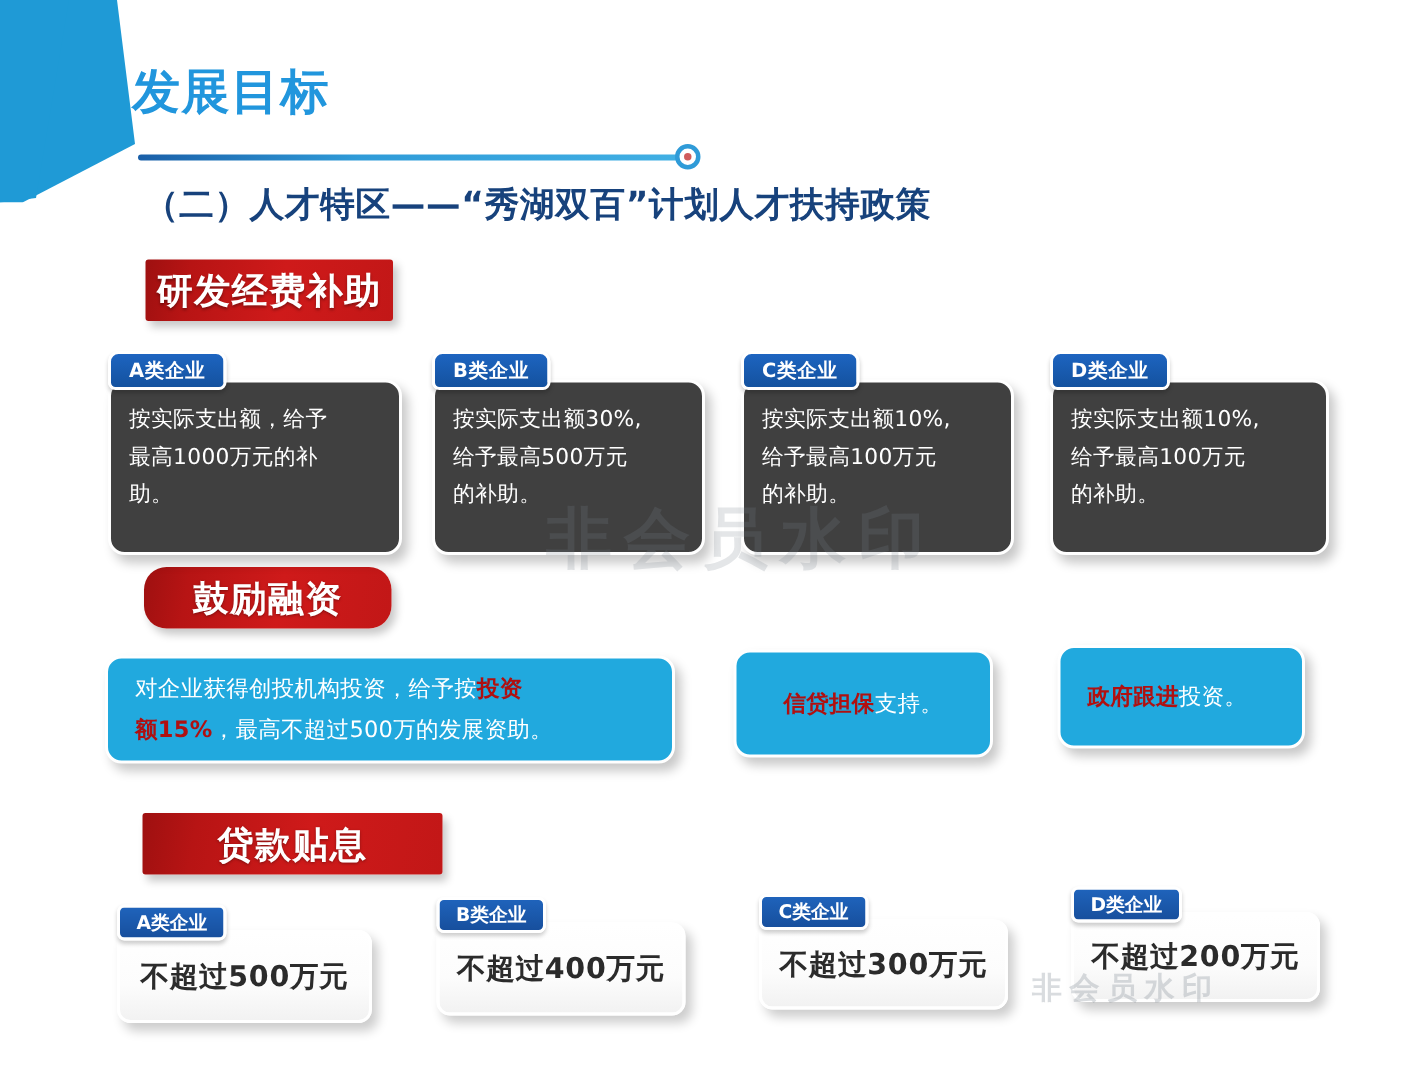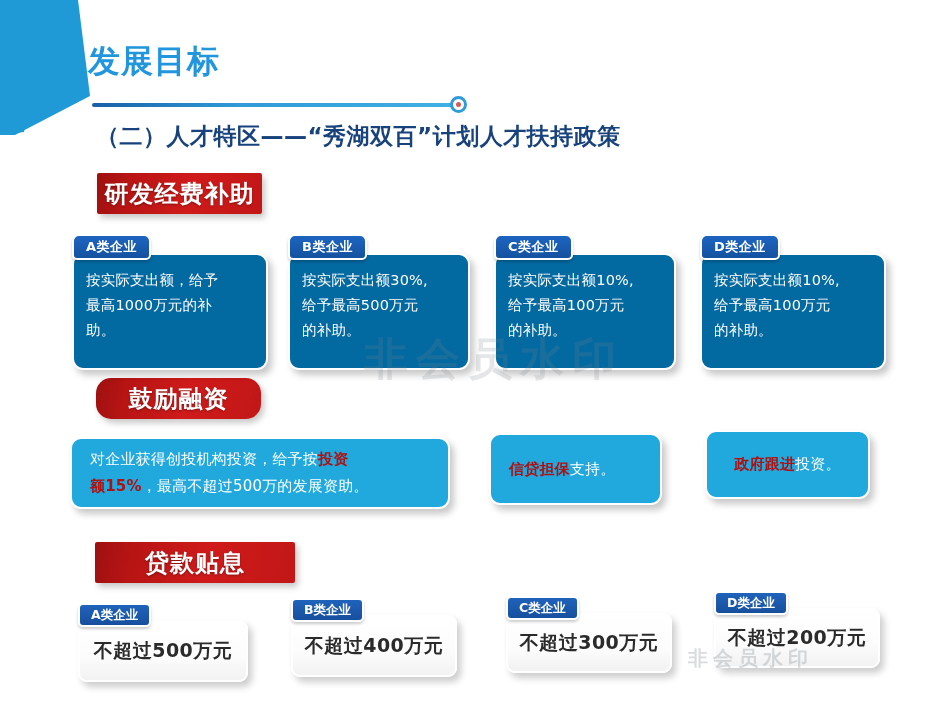--- a/index.html
+++ b/index.html
@@ -107,21 +107,21 @@
   .card-tab span {
     color: #ffffff;
     font-size: 13px;
     font-weight: bold;
     white-space: nowrap;
     letter-spacing: .5px;
   }
   .card-body {
     position: absolute;
     left: 0; top: 19px;
-    background: #0369a1;
+    background: #404040;
     border-radius: 11px;
     border: 2px solid #ffffff;
     box-shadow: 4px 5px 7px rgba(0,0,0,.22);
     padding: 13px 12px 10px 12px;
     z-index: 1;
   }
   .card-body .txt {
     color: #ffffff;
     font-size: 14.5px;
     line-height: 25px;
@@ -283,27 +283,27 @@
     <span>鼓励融资</span>
   </div>
 
   <div class="plain-card" style="left:70px; top:437px; width:380px; height:72px;">
     <div class="txt" style="line-height:27px;">
       <div><span>对企业获得创投机构投资，给予按</span><span class="red">投资</span></div>
       <div><span class="red">额15%</span><span>，最高不超过500万的发展资助。</span></div>
     </div>
   </div>
 
-  <div class="plain-card" style="left:489px; top:433px; width:173px; height:72px; ">
+  <div class="plain-card" style="left:489px; top:433px; width:173px; height:72px; justify-content:center;">
     <div class="txt">
       <span class="red">信贷担保</span><span>支持。</span>
     </div>
   </div>
 
-  <div class="plain-card" style="left:705px; top:430px; width:165px; height:69px; justify-content:center;">
+  <div class="plain-card" style="left:705px; top:430px; width:165px; height:69px; ">
     <div class="txt">
       <span class="red">政府跟进</span><span>投资。</span>
     </div>
   </div>
 
   <div class="red-banner" style="left:95px; top:542px; width:200px;">
     <span>贷款贴息</span>
   </div>
 
   <div class="wcard" style="left:78px; top:603px;">

